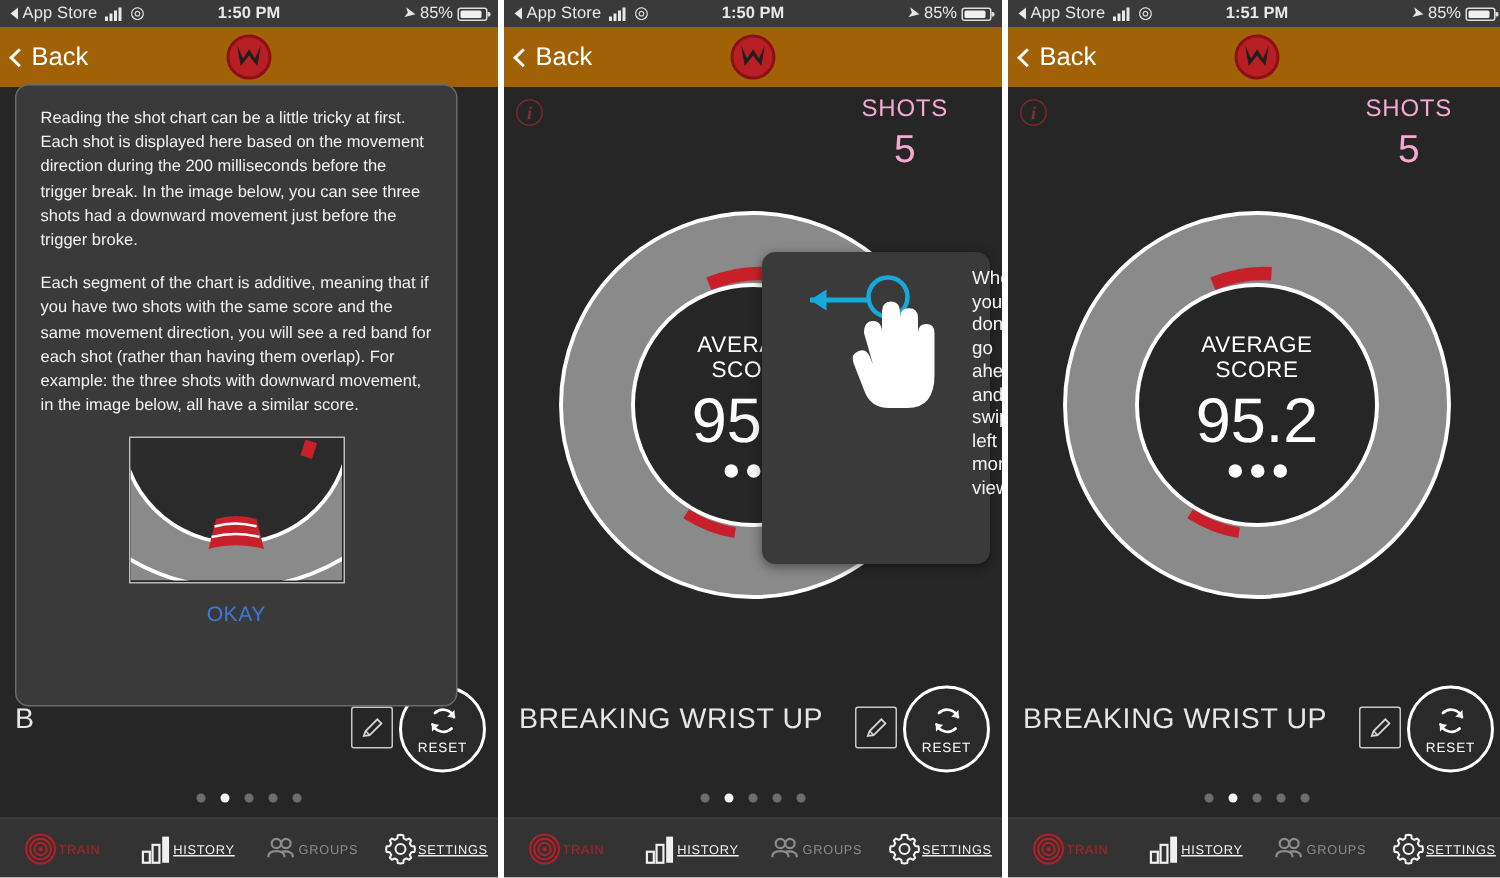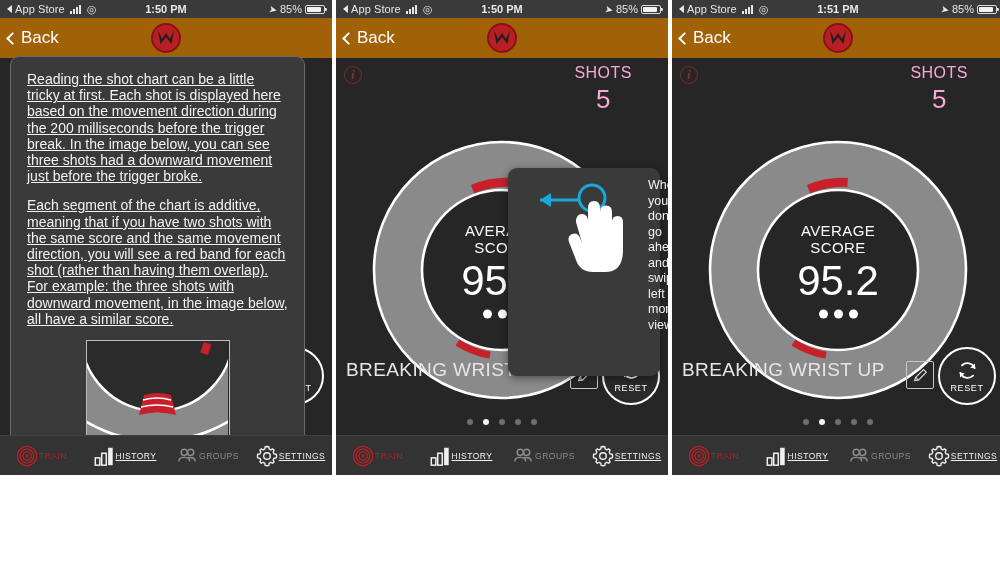--- a/index.html
+++ b/index.html
@@ -4,21 +4,21 @@
 <style>
   * { margin:0; padding:0; box-sizing:border-box; }
   html,body {
     width:1000px; height:585px; overflow:hidden;
     background:#ffffff;
     font-family:"Liberation Sans", sans-serif;
     -webkit-font-smoothing:antialiased;
   }
   .screens { display:flex; width:1000px; height:585px; gap:4px; background:#ffffff; }
   .phone {
-    position:relative; width:332px; height:475px;
+    position:relative; width:332px; height:585px;
     background:#262626; overflow:hidden; flex:0 0 332px;
   }
 
   
   .statusbar {
     position:absolute; top:0; left:0; right:0; height:18px;
     background:#3a3a3a; color:#e8e8e8;
     font-size:11px; display:flex; align-items:center;
     padding:0 7px;
   }
@@ -125,21 +125,21 @@
   .tab.train .tab-label { color:#b81f24; }
   .tab.history .tab-label, .tab.settings .tab-label { color:#f0f0f0;text-decoration:underline; }
   .tab.groups .tab-label { color:#8c8c8c; }
 
   
   .dialog {
     position:absolute; left:10px; top:-2px; width:295px; height:415px;
     background:#3a3a3a; border:1px solid #6a6a6a; border-radius:9px;
     padding:14px 16px 10px 16px; color:#f2f2f2;
   }
-  .dialog p { font-size:14px; line-height:16.2px;text-decoration:underline; }
+  .dialog p { font-size:11px; line-height:16.2px; }
   .dialog p + p { margin-top:13px; }
   .chart-thumb {
     width:144px; height:98px; margin:13px auto 0 auto;
     border:1.5px solid #bdbdbd; background:#262626; overflow:hidden;
   }
   .okay-btn { text-align:center; color:#3c78d8; font-size:14px; margin-top:12px; letter-spacing:.4px; }
 
   
   .tooltip {
     position:absolute; left:172px; top:110px; width:152px; height:208px;

